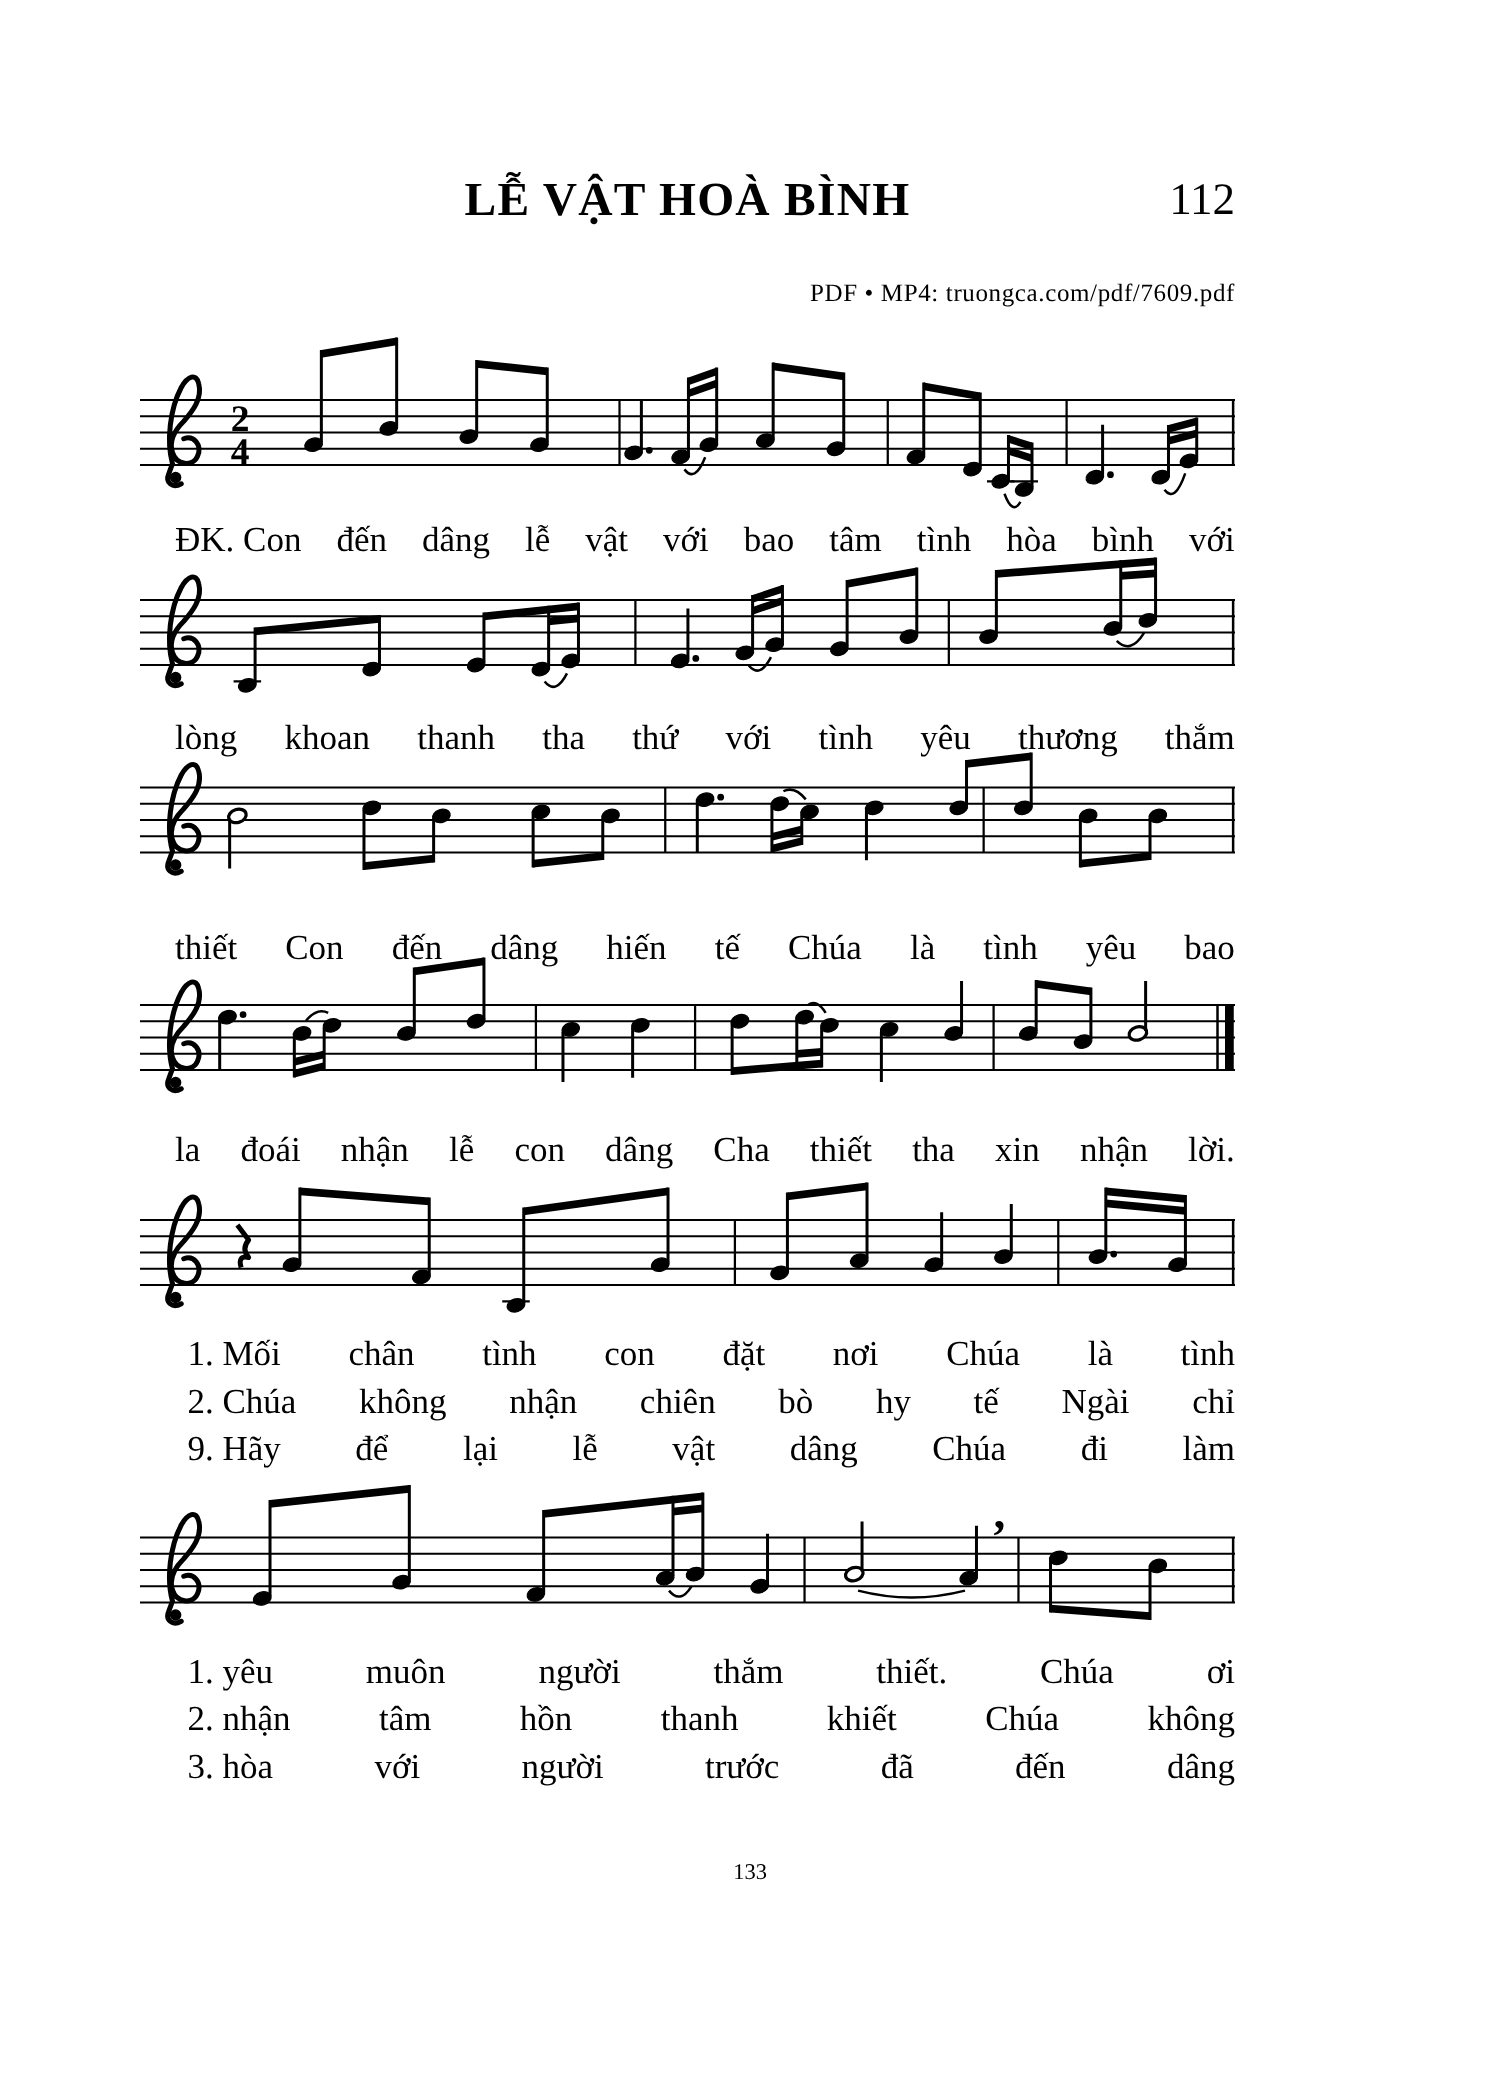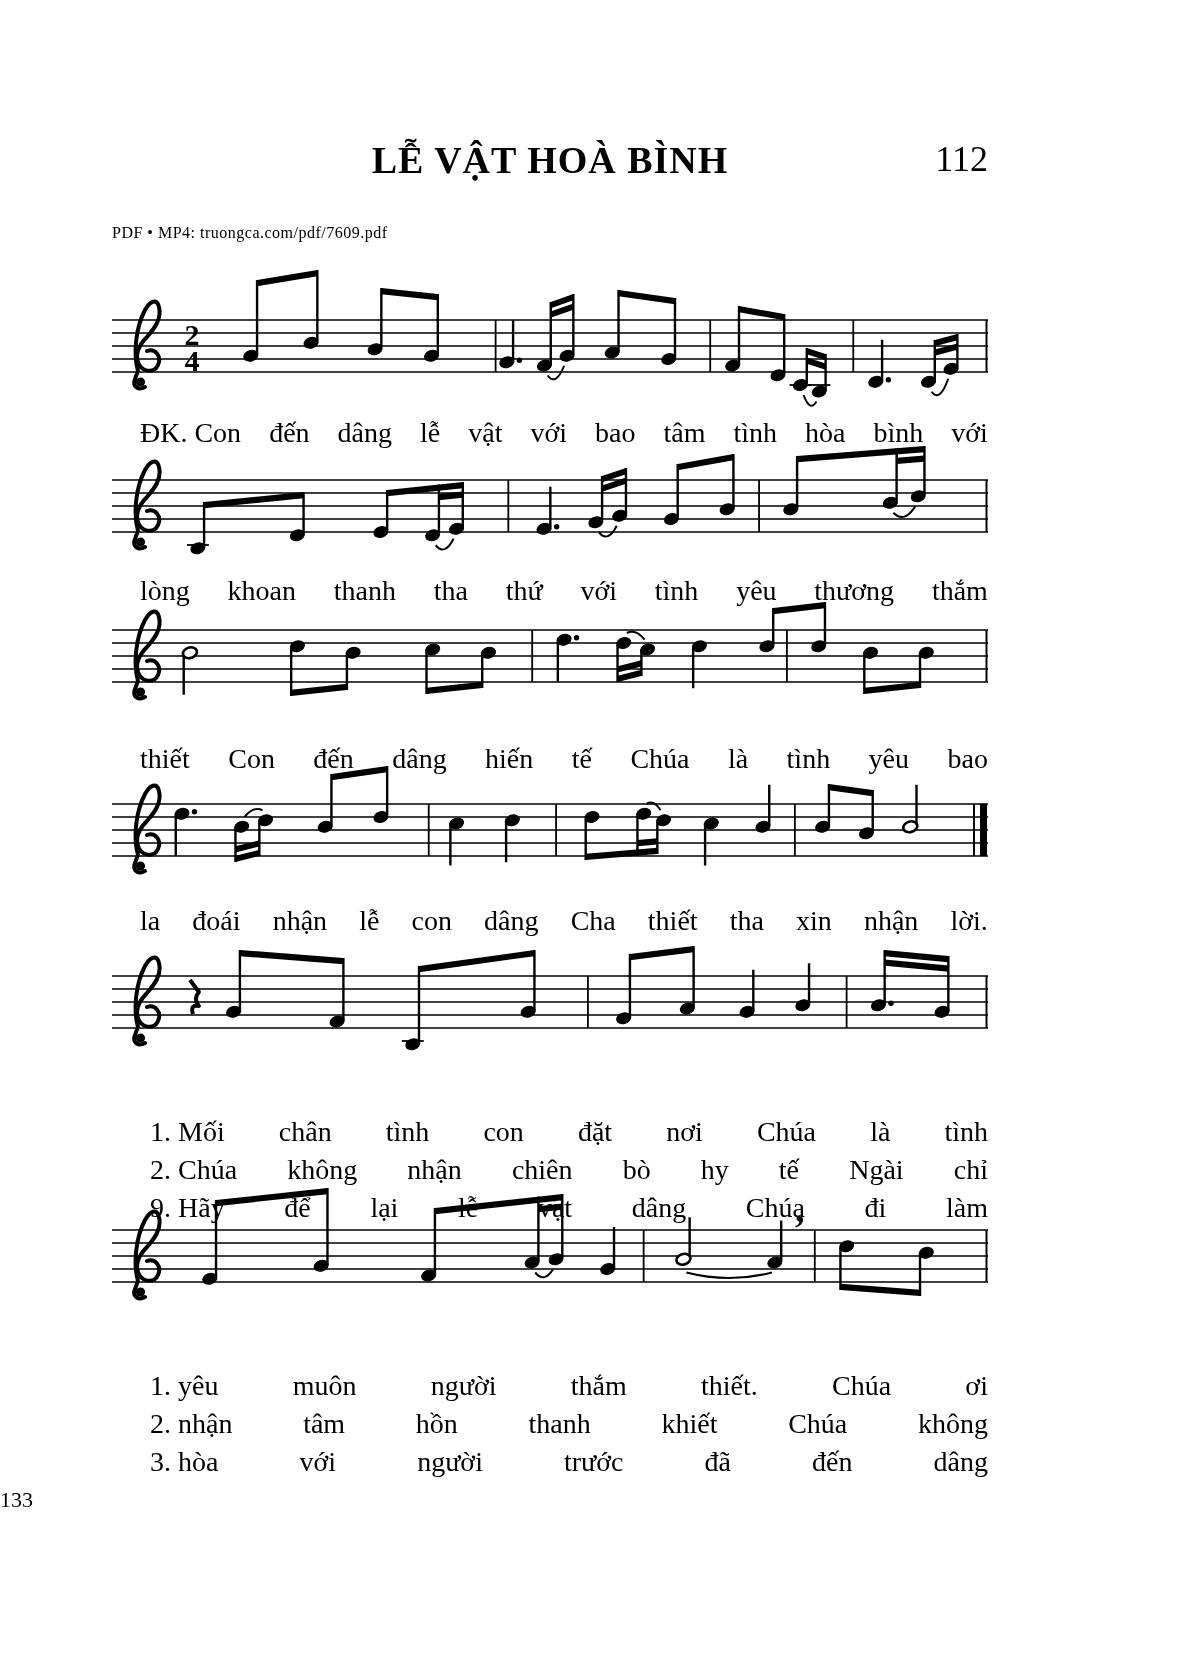--- a/index.html
+++ b/index.html
@@ -11,33 +11,33 @@
     color:#000;
     overflow:hidden;
   }
   .titlerow{position:absolute;left:112px;top:138px;width:876px;height:48px;}
   .title{
     position:absolute;left:0;right:0;text-align:center;
     font-size:38px;font-weight:bold;letter-spacing:1px;white-space:nowrap;
   }
   .songno{position:absolute;right:0;top:0;font-size:36px;font-weight:normal;}
   .subtitle{
-    position:absolute;left:112px;top:224px;width:876px;text-align:left;
-    font-size:16px;letter-spacing:0.5px;
+    position:absolute;left:112px;top:224px;width:876px;text-align:right;
+    font-size:20px;letter-spacing:0.5px;
   }
   .staff-svg{position:absolute;left:112px;width:878px;height:150px;}
   .lyric-row{
     position:absolute;left:140px;width:848px;
     display:flex;justify-content:space-between;align-items:baseline;
     font-size:28px;line-height:32px;white-space:nowrap;
   }
-  .verse-row{left:150px;width:838px;margin-top:48px;}
+  .verse-row{left:150px;width:838px;}
   .w{display:inline-block;}
   .footer-page{
-    position:absolute;left:0;right:0;top:1487px;text-align:left;font-size:22px;
+    position:absolute;left:0;right:0;top:1487px;text-align:center;font-size:18px;
   }
 </style>
 </head>
 <body>
 
 <div id="page">
 
   <div class="titlerow">
     <div class="title">LỄ VẬT HOÀ BÌNH</div>
     <div class="songno">112</div>

